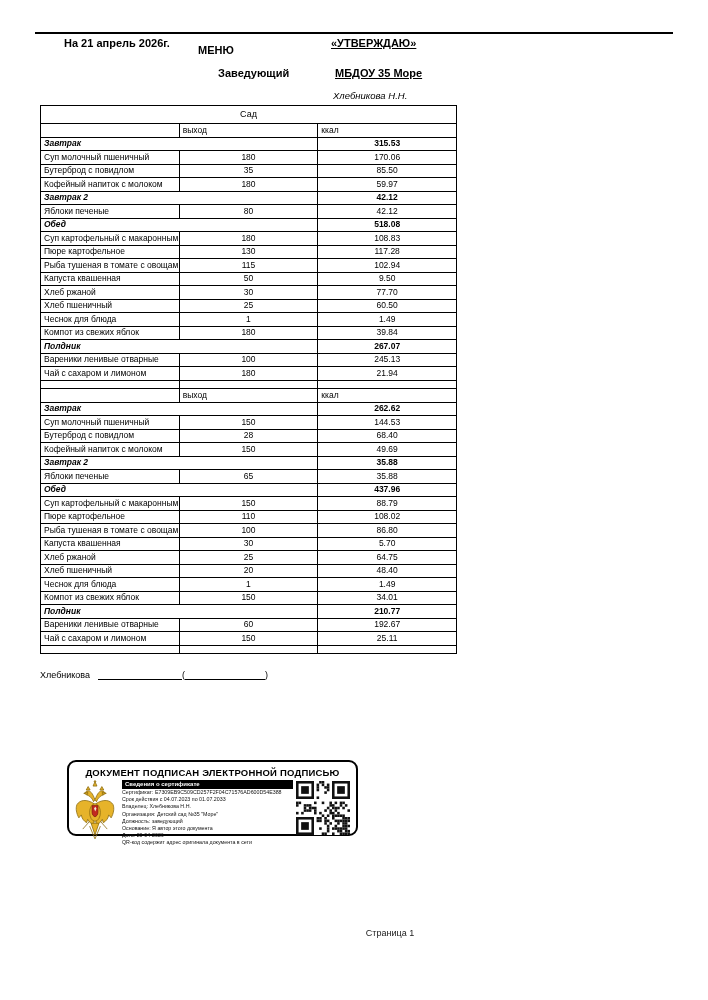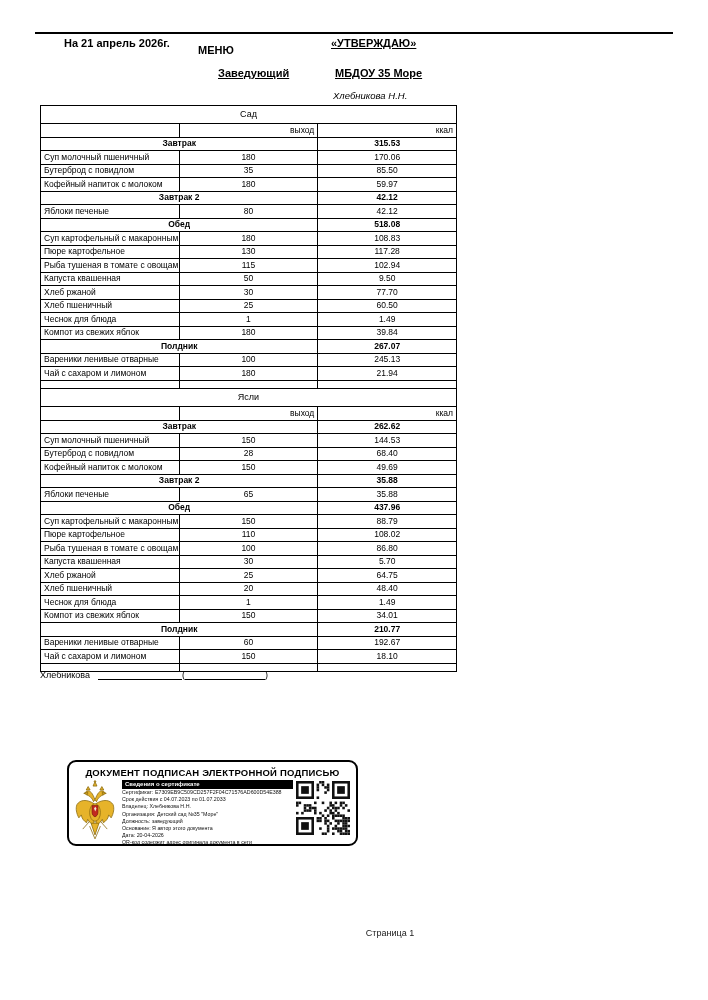--- a/index.html
+++ b/index.html
@@ -4,38 +4,38 @@
 <style>
   html,body{margin:0;padding:0;background:#fff;}
   .page{position:relative;width:708px;height:1000px;background:#fff;
         font-family:"Liberation Sans",sans-serif;color:#000;overflow:hidden;}
   .sheet-label{position:absolute;top:3px;left:0;width:708px;text-align:center;font-size:9px;color:#1a1a1a;}
   .top-rule{position:absolute;top:32px;left:35px;width:638px;height:2px;background:#000;}
   .hdr{position:absolute;font-weight:bold;font-size:11px;white-space:nowrap;}
   .hdr.date{top:37px;left:43px;margin-left:21px;}
   .hdr.title{top:37px;left:198px;margin-top:7px;}
   .hdr.approve{top:37px;left:331px;text-decoration:underline;}
-  .hdr.position{top:67px;left:218px;text-decoration:underline;}
+  .hdr.position{top:67px;left:218px;}
   .hdr.org{top:67px;left:335px;text-decoration:underline;}
   .signer{position:absolute;top:90px;left:333px;font-size:9.5px;font-style:italic;}
   .menu-table{position:absolute;left:40px;width:415px;}
   table{border-collapse:collapse;table-layout:fixed;width:417px;}
   td{border:1px solid #000;font-size:8.5px;line-height:11px;height:12.5px;
      padding:0 3px;overflow:hidden;white-space:nowrap;vertical-align:middle;}
   tr.group-row td{height:17px;text-align:center;font-size:9px;}
-  tr.colhdr-row td{text-align:right;}
-  td.section-label{font-weight:bold;text-align:center;}
+  tr.colhdr-row td{text-align:left;}
+  td.section-label{font-weight:bold;text-align:left;font-style:italic;}
   td.num{text-align:center;}
   td.bold{font-weight:bold;}
   tr.empty-row td{height:7px;}
   .nurse-line{position:absolute;top:670px;left:40px;font-size:9px;}
   .blank{display:inline-block;border-bottom:1px solid #000;height:9px;vertical-align:bottom;}
   .blank.b1{width:84px;margin-left:8px;}
   .blank.b2{width:80px;}
-  .stamp{position:absolute;left:67px;top:760px;width:291px;height:86px;border:2px solid #000;
+  .stamp{position:absolute;left:67px;top:760px;width:291px;height:76px;border:2px solid #000;
          border-radius:9px;background:#fff;box-sizing:border-box;}
   .stamp-title{margin-top:5px;text-align:center;font-weight:bold;font-size:9.5px;letter-spacing:0.2px;}
   .stamp-body{display:flex;margin-top:2px;padding:0 4px;}
   .eagle-wrap{width:46px;flex:0 0 46px;}
   .stamp-mid{flex:1;padding:0 3px;}
   .cert-bar{background:#000;color:#fff;font-weight:bold;font-size:6px;line-height:9px;padding:0 3px;}
   .cert-line{font-size:5.3px;line-height:7.2px;white-space:nowrap;color:#111;}
   .qr-wrap{width:56px;flex:0 0 56px;padding-top:1px;}
   .page-footer{position:absolute;top:928px;left:0;width:708px;text-align:center;font-size:9px;color:#1a1a1a;padding-left:36px;}
 </style>
@@ -154,23 +154,20 @@
             <td></td>
             <td></td>
             <td></td>
           </tr>
         </tbody>
       </table>
     </div>
   <div id="table-1" class="menu-table" style="top:388px">
       <table>
         <tbody>
-          <tr class="group-row">
-            <td colspan="3">Ясли</td>
-          </tr>
           <tr class="colhdr-row">
             <td></td>
             <td>выход</td>
             <td>ккал</td>
           </tr>
           <tr>
             <td class="section-label" colspan="2">Завтрак</td>
             <td class="num bold">262.62</td>
           </tr>
           <tr>
@@ -246,21 +243,21 @@
             <td class="num bold">210.77</td>
           </tr>
           <tr>
             <td>Вареники ленивые отварные</td>
             <td class="num">60</td>
             <td class="num">192.67</td>
           </tr>
           <tr>
             <td>Чай с сахаром и лимоном</td>
             <td class="num">150</td>
-            <td class="num">18.10</td>
+            <td class="num">25.11</td>
           </tr>
           <tr class="empty-row">
             <td></td>
             <td></td>
             <td></td>
           </tr>
         </tbody>
       </table>
     </div>
 

